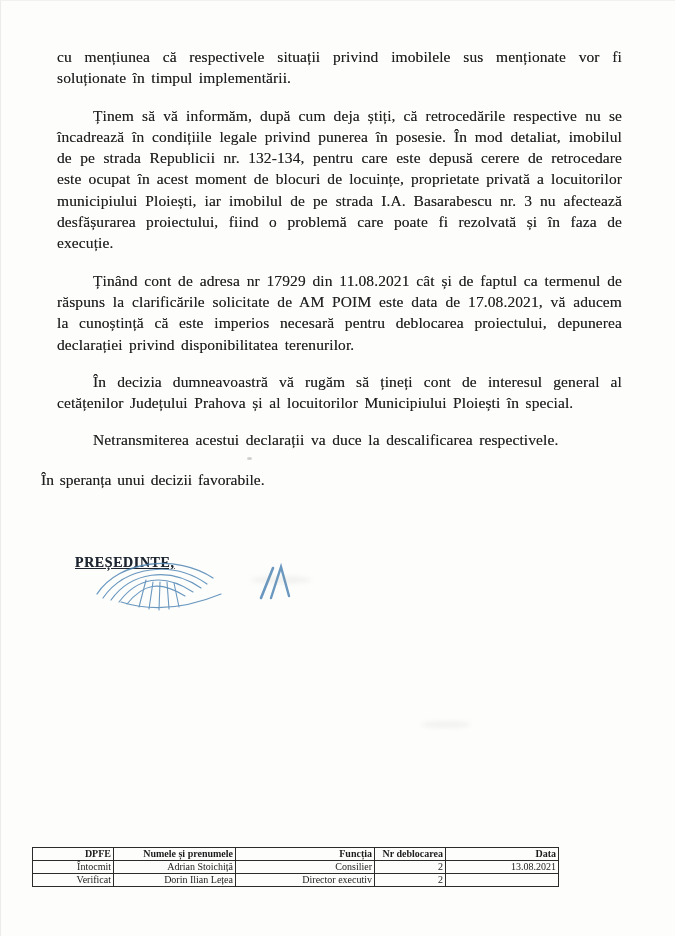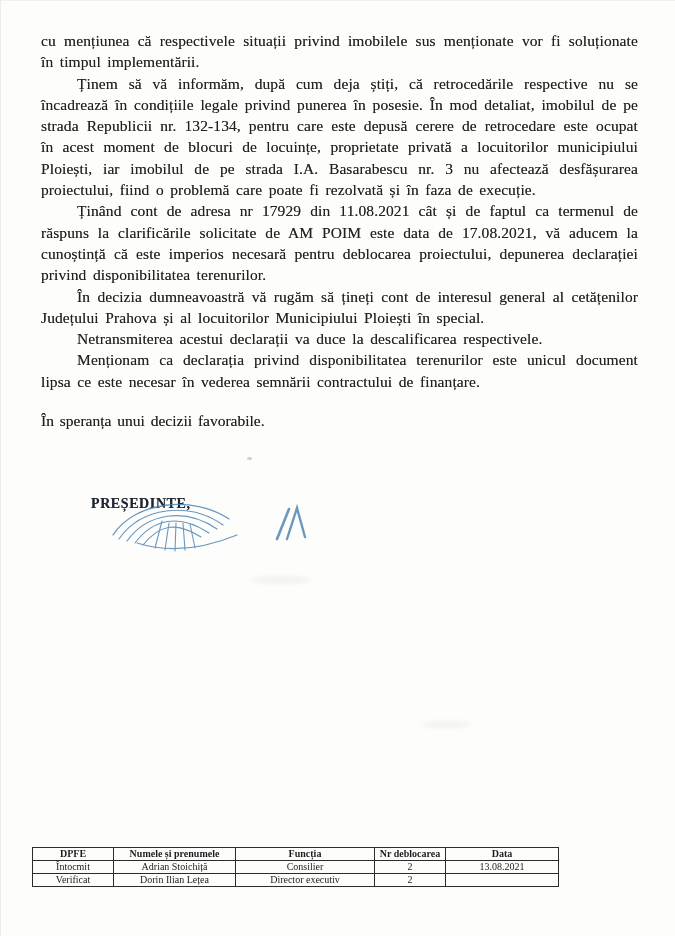--- a/index.html
+++ b/index.html
@@ -15,41 +15,42 @@
     background: #fdfdfc;
     border-left: 1px solid #ececea;
     border-top: 1px solid #f1f1ef;
   }
   .content {
     position: absolute;
     left: 40px; top: 29px; width: 597px;
     color: #212121;
   }
   p.para {
-    margin: 0;
+    margin: 16px;
     font-size: 15.5px;
     line-height: 21.3px;
     text-align: justify;
     word-spacing: 2.5px;
     letter-spacing: 0.1px;
     text-shadow: 0 0 0.5px rgba(30,30,30,0.55);
   }
   p.para.indent { text-indent: 36px; }
   .closing {
     margin: 18px 0 0 0;
     font-size: 15.5px;
     line-height: 21.3px;
     word-spacing: 2px;
     text-shadow: 0 0 0.5px rgba(30,30,30,0.55);
   }
   .sig-block {
     position: relative;
-    margin: 64px 0 0 50px;
+    margin: 64px 0 0 34px;
     width: 290px;
     color: #1d2530;
+    text-decoration: underline;
   }
   .sig-title, .sig-name {
     font-weight: bold;
     font-size: 14px;
     line-height: 18px;
     letter-spacing: 0.6px;
     text-shadow: 0 0 0.6px rgba(25,32,45,0.6);
   }
   .sig-ink {
     position: absolute;
@@ -76,40 +77,39 @@
     width: 526px;
     font-family: "Liberation Serif", "DejaVu Serif", serif;
     color: #1c1c1c;
   }
   table.approval th, table.approval td {
     border: 1px solid #2b2b2b;
     font-size: 10px;
     line-height: 12px;
     height: 12px;
     padding: 0 2px;
-    text-align: center;
+    text-align: right;
     vertical-align: middle;
     overflow: hidden;
     white-space: nowrap;
   }
   table.approval th { font-weight: bold; }
   table.approval td:first-child { font-weight: normal; }
 </style>
 </head>
 <body>
 
 <div class="page">
 
   <div class="content">
     <p class="para">cu mențiunea că respectivele situații privind imobilele sus menționate vor fi soluționate în timpul implementării.</p>
     <p class="para indent">Ținem să vă informăm, după cum deja știți, că retrocedările respective nu se încadrează în condițiile legale privind punerea în posesie. În mod detaliat, imobilul de pe strada Republicii nr. 132-134, pentru care este depusă cerere de retrocedare este ocupat în acest moment de blocuri de locuințe, proprietate privată a locuitorilor municipiului Ploiești, iar imobilul de pe strada I.A. Basarabescu nr. 3 nu afectează desfășurarea proiectului, fiind o problemă care poate fi rezolvată și în faza de execuție.</p>
     <p class="para indent">Ținând cont de adresa nr 17929 din 11.08.2021 cât și de faptul ca termenul de răspuns la clarificările solicitate de AM POIM este data de 17.08.2021, vă aducem la cunoștință că este imperios necesară pentru deblocarea proiectului, depunerea declarației privind disponibilitatea terenurilor.</p>
     <p class="para indent">În decizia dumneavoastră vă rugăm să țineți cont de interesul general al cetățenilor Județului Prahova și al locuitorilor Municipiului Ploiești în special.</p>
     <p class="para indent">Netransmiterea acestui declarații va duce la descalificarea respectivele.</p>
-    <p class="para indent">Menționam ca declarația privind disponibilitatea terenurilor este unicul document lipsa ce este necesar în vederea semnării contractului de finanțare.</p>
 
     <p class="closing">În speranța unui decizii favorabile.</p>
 
     <div class="sig-block">
       <div class="sig-title">PREȘEDINTE,</div>
       <svg class="sig-ink" width="215" height="62" viewBox="0 0 215 62">
         <g fill="none" stroke-linecap="round" opacity="0.82" stroke="#4a82b2">
           <path d="M8,42 C30,8 88,2 124,26" stroke-width="1.3"></path>
           <path d="M14,46 C36,14 84,8 118,32" stroke-width="1.2"></path>
           <path d="M22,48 C42,20 80,14 112,36" stroke-width="1.2"></path>

